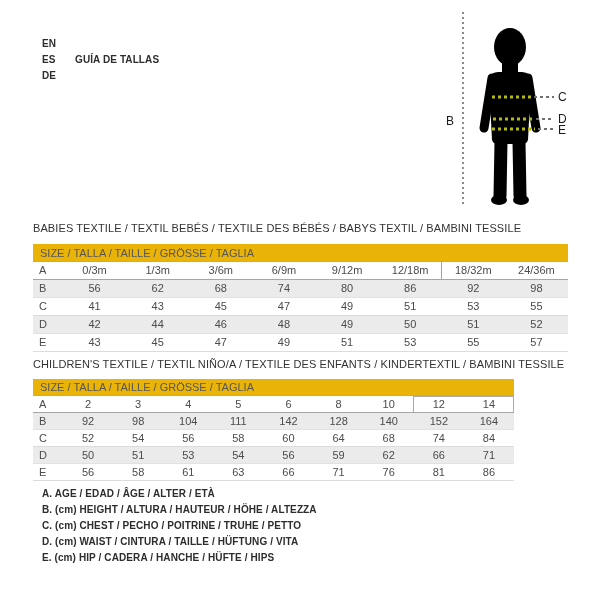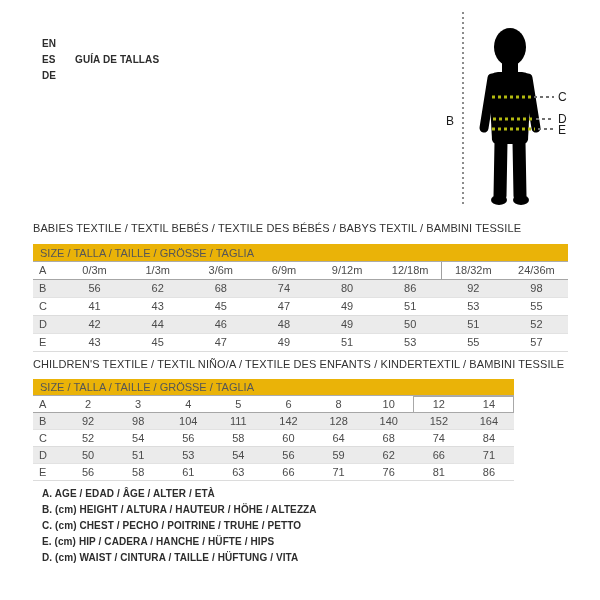--- a/index.html
+++ b/index.html
@@ -212,17 +212,17 @@
         <div class="cell">76</div>
         <div class="cell">81</div>
         <div class="cell">86</div>
       </div>
     </div>
 
   <div class="legend" id="legend-block">
       <div class="legend-row">A. AGE / EDAD / ÂGE / ALTER / ETÀ</div>
       <div class="legend-row">B. (cm) HEIGHT / ALTURA / HAUTEUR / HÖHE / ALTEZZA</div>
       <div class="legend-row">C. (cm) CHEST / PECHO / POITRINE / TRUHE / PETTO</div>
+      <div class="legend-row">D. (cm) WAIST / CINTURA / TAILLE / HÜFTUNG / VITA</div>
       <div class="legend-row">E. (cm) HIP / CADERA / HANCHE / HÜFTE / HIPS</div>
-      <div class="legend-row">D. (cm) WAIST / CINTURA / TAILLE / HÜFTUNG / VITA</div>
     </div>
 
 </div>
 
 </body></html>

